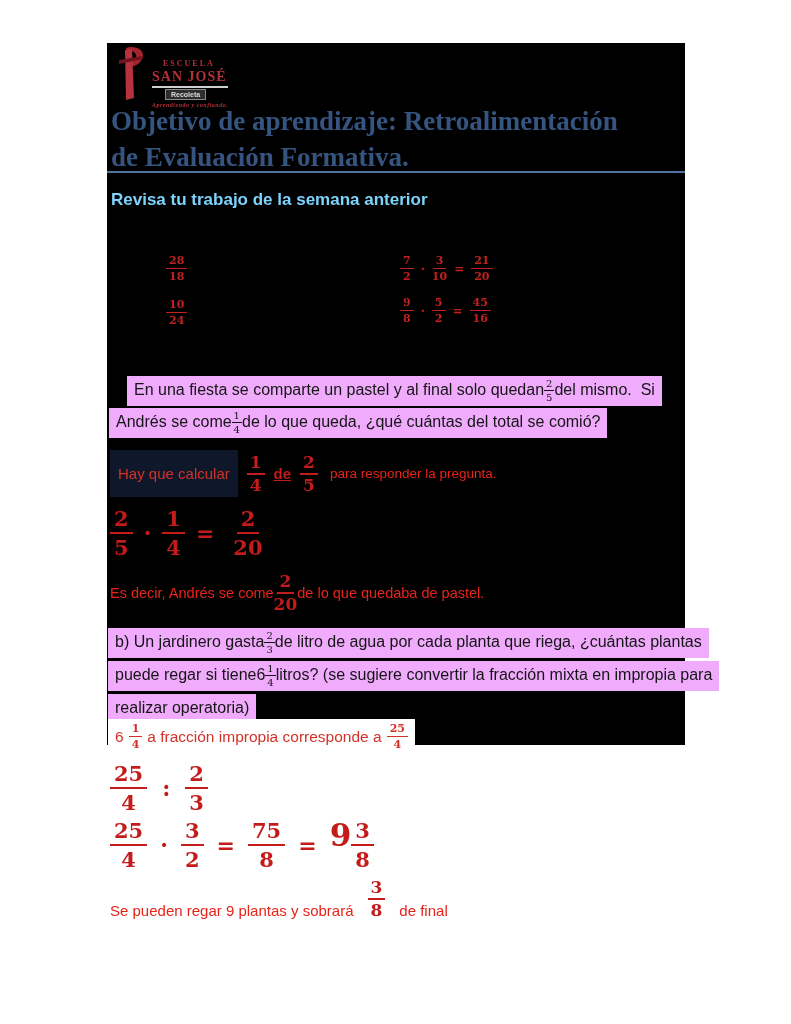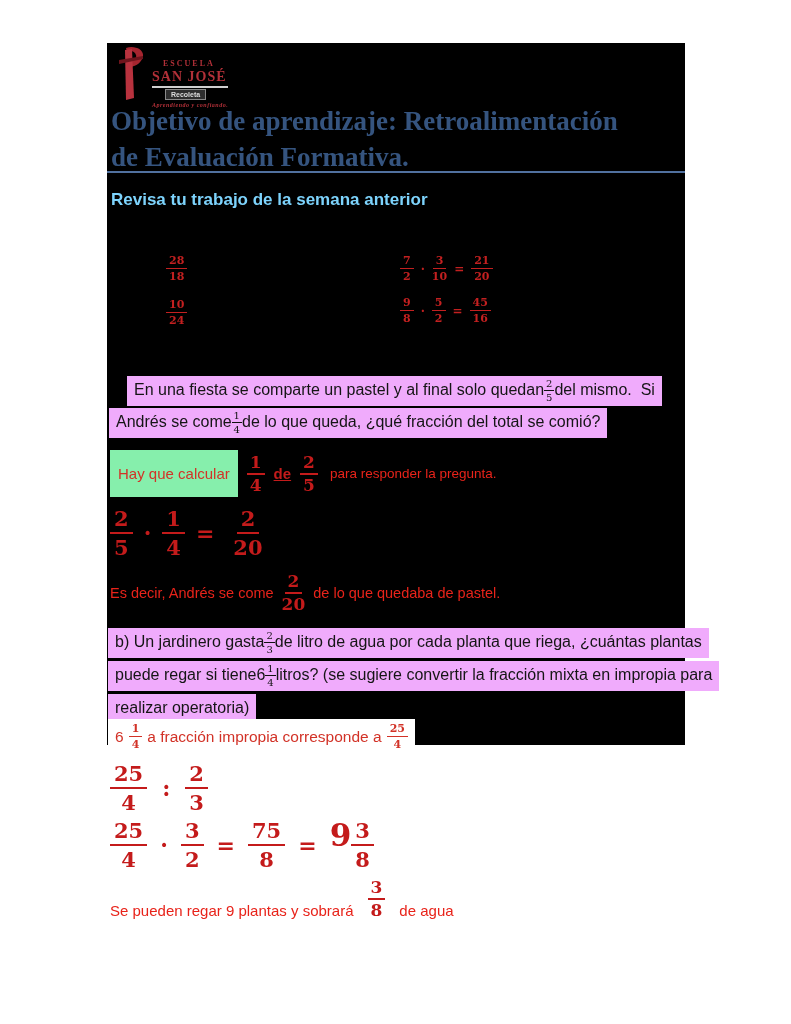--- a/index.html
+++ b/index.html
@@ -51,34 +51,34 @@
   
   .hl-line{display:table;background:#f0abfc;color:#151515;
       font:16px/21px "Liberation Sans",sans-serif;padding:3px 7px;margin-bottom:2px;white-space:nowrap;}
   .problem-a{left:2px;top:333px;}
   .indent{margin-left:18px;}
   .problem-b{left:1px;top:585px;}
   .problem-b .hl-line{margin-bottom:3px;}
 
   
   .hint{left:3px;top:407px;display:flex;align-items:center;gap:9px;}
-  .hint-box{height:47px;display:flex;align-items:center;background:#86efac;
+  .hint-box{height:47px;display:flex;align-items:center;background:#0f172a;
       padding:0 8px;font:15px "Liberation Sans",sans-serif;color:#d23227;}
   .hint-de{font:700 15px "Liberation Sans",sans-serif;color:#c41b1b;text-decoration:underline;}
   .hint-tail{font:13.5px "Liberation Sans",sans-serif;color:#e8231a;margin-left:3px;}
 
   
   .eq-a{left:3px;top:465px;display:flex;align-items:center;gap:11px;}
   .eq-b1{left:3px;top:720px;display:flex;align-items:center;gap:15px;}
   .eq-b2{left:3px;top:777px;display:flex;align-items:center;gap:13px;}
   .mixed{display:inline-flex;align-items:flex-start;}
   .big-whole{font:700 31px/1 "DejaVu Serif",serif;color:#c41b1b;}
 
   
-  .concl-a{left:3px;top:530px;display:flex;align-items:center;gap:8px;
+  .concl-a{left:3px;top:530px;display:flex;align-items:center;
       font:14.5px "Liberation Sans",sans-serif;color:#e8231a;}
   .concl-b{left:3px;top:836px;display:flex;align-items:flex-end;gap:14px;
       font:15px "Liberation Sans",sans-serif;color:#e8231a;}
 
   
   .conversion{left:1px;top:676px;}
   .conv-box{display:inline-flex;align-items:center;gap:5px;background:#ffffff;
       padding:4px 7px;font:15.5px "Liberation Sans",sans-serif;color:#d23227;}
 </style>
 </head>
@@ -163,21 +163,21 @@
         <span class="de">5</span>
       </span>
       <span>del mismo.&nbsp; Si</span>
     </div>
     <div class="hl-line">
       <span>Andrés se come</span>
       <span class="fr inl">
         <span class="nu">1</span>
         <span class="de">4</span>
       </span>
-      <span>de lo que queda, ¿qué fracción del total se comió?</span>
+      <span>de lo que queda, ¿qué cuántas del total se comió?</span>
     </div>
   </div>
 
   <div class="abs hint">
     <span class="hint-box">Hay que calcular</span>
     <span class="fr md">
       <span class="nu">1</span>
       <span class="de">4</span>
     </span>
     <span class="hint-de">de</span>
@@ -288,16 +288,16 @@
       </span>
     </span>
   </div>
 
   <div class="abs concl-b">
     <span>Se pueden regar 9 plantas y sobrará</span>
     <span class="fr md">
       <span class="nu">3</span>
       <span class="de">8</span>
     </span>
-    <span>de agua</span>
+    <span>de final</span>
   </div>
 
 </div>
 
 </body></html>

